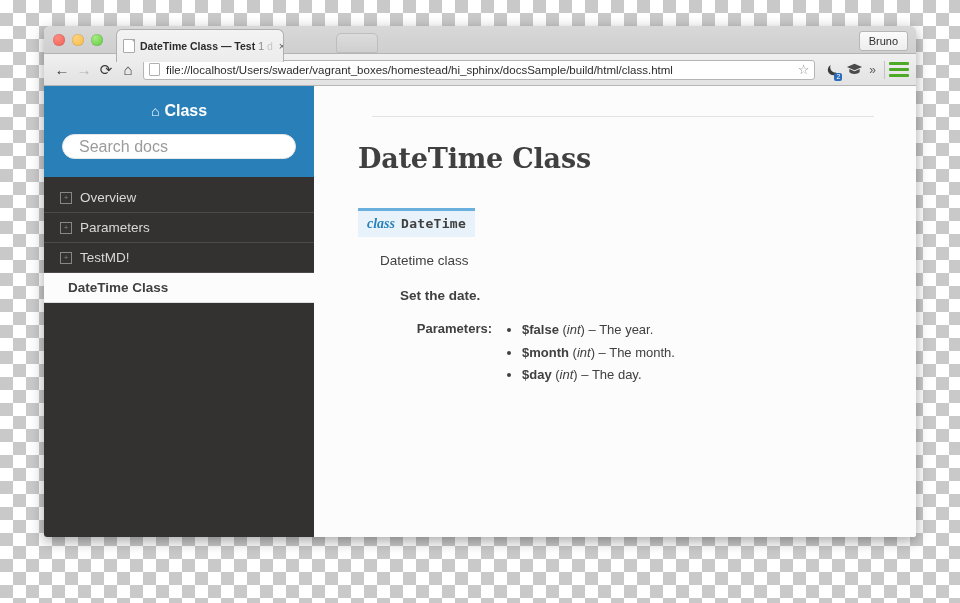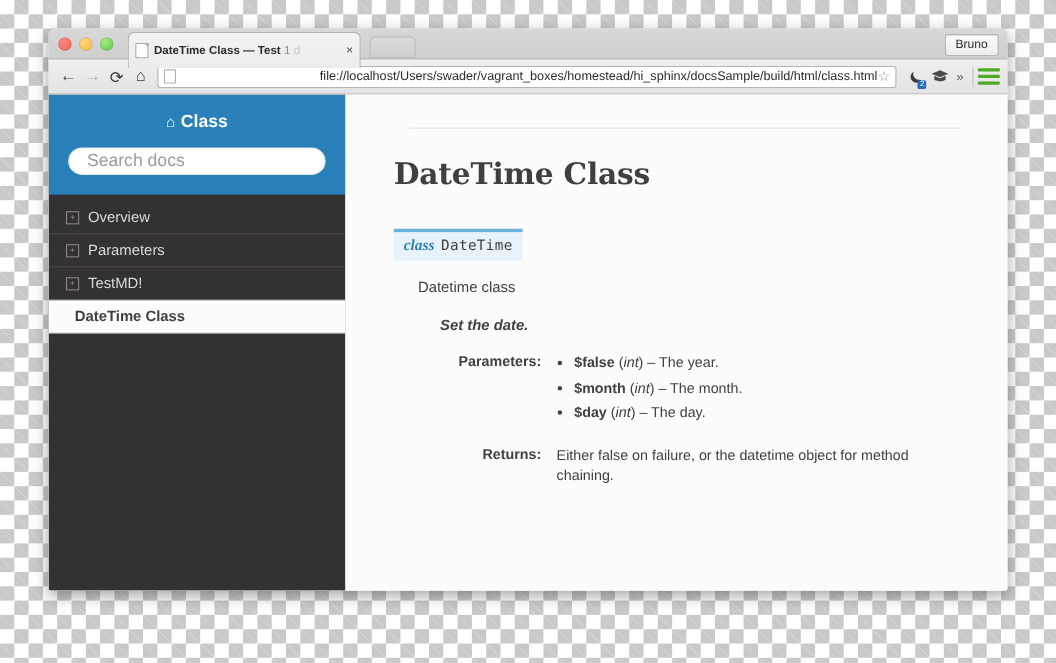--- a/index.html
+++ b/index.html
@@ -58,21 +58,21 @@
   }
   .light.red    { background: radial-gradient(circle at 35% 30%, #ff8a80, #ef5f52); }
   .light.yellow { background: radial-gradient(circle at 35% 30%, #ffd27f, #f5bb42); }
   .light.green  { background: radial-gradient(circle at 35% 30%, #a6eb7e, #5dc945); }
 
   #active-tab {
     position: absolute;
     left: 72px;
     top: 3px;
     height: 24px;
-    width: 212px;
+    width: 168px;
     background: linear-gradient(to bottom, #f3f3f3, #ececec);
     border: 1px solid #b0b0b0;
     border-bottom: none;
     border-radius: 6px 6px 0 0;
     display: flex;
     align-items: center;
     padding: 16px 6px;
     box-sizing: border-box;
     font-size: 10.5px;
     color: #333;
@@ -158,21 +158,20 @@
     border-radius: 1px;
     margin-right: 6px;
     flex: 0 0 auto;
   }
   #url-text {
     font-size: 11.5px;
     color: #2c2c2c;
     white-space: nowrap;
     overflow: hidden;
     flex: 1 1 auto;
-    text-align: right;
   }
   #bookmark-star { color: #8e8e8e; font-size: 13px; flex: 0 0 auto; }
   .ext-icon {
     width: 22px;
     height: 22px;
     display: flex;
     align-items: center;
     justify-content: center;
     position: relative;
     flex: 0 0 auto;
@@ -341,21 +340,21 @@
     margin-bottom: 16px;
   }
   .kw-class {
     color: #2980B9;
     font-style: italic;
     font-family: "Liberation Serif", serif;
     font-weight: bold;
     font-size: 14px;
     margin-right: 6px;
   }
-  .sig-name { font-weight: normal; letter-spacing: 0.3px; }
+  .sig-name { font-weight: bold; letter-spacing: 0.3px; }
 
   .class-body { padding-left: 22px; }
   .desc {
     font-size: 13.5px;
     color: #404040;
     margin: 0 0 20px 0;
   }
 
   .method-sig {
     display: inline-block;
@@ -371,21 +370,20 @@
   .method-sig .m-name { font-weight: bold; }
   .method-sig .m-params { font-style: italic; font-weight: bold; font-family: "Liberation Serif", serif; font-size: 14px;}
   .method-sig .m-punct { font-weight: normal; }
 
   .method-body { padding-left: 20px; }
   .method-desc {
     font-size: 13.5px;
     color: #404040;
     font-weight: bold;
     margin: 0 0 18px 0;
-    font-style: italic;
   }
 
   table.field-list {
     border-collapse: collapse;
     margin: 0 0 8px 0;
     font-size: 13px;
     color: #404040;
   }
   table.field-list th {
     text-align: right;
@@ -531,26 +529,20 @@
                     <span class="p-name">$month</span>
                     (<span class="p-type">int</span>)<span> – The month.</span>
                   </li>
                   <li>
                     <span class="p-name">$day</span>
                     (<span class="p-type">int</span>)<span> – The day.</span>
                   </li>
                 </ul>
               </td>
             </tr>
-            <tr>
-              <th>Returns:</th>
-              <td>
-                <div class="returns-text">Either false on failure, or the datetime object for method chaining.</div>
-              </td>
-            </tr>
           </tbody>
             </table>
         </div>
 
         
 
         
       </div>
     </div>
 

